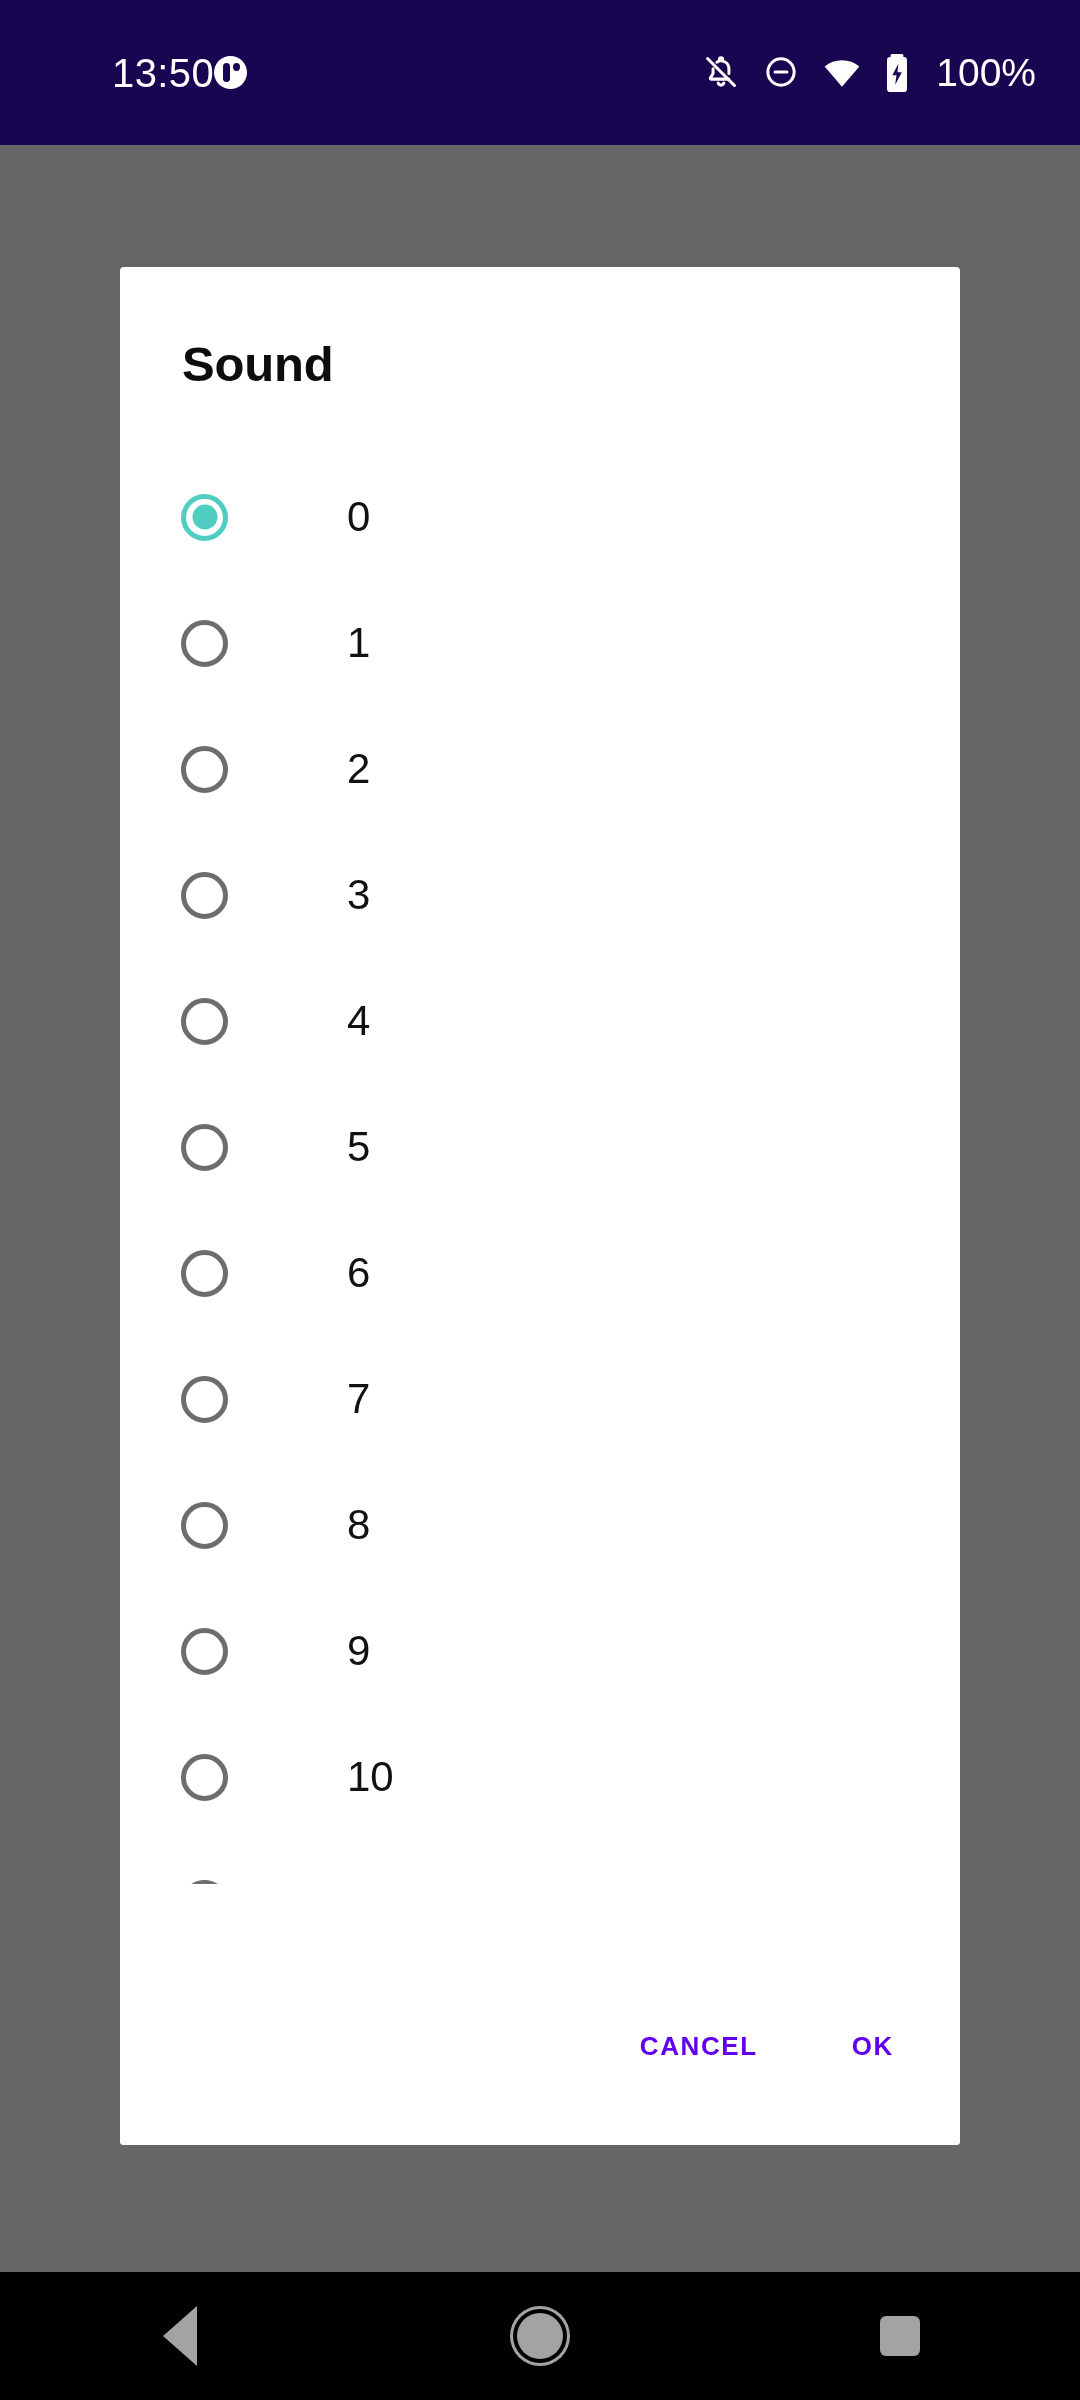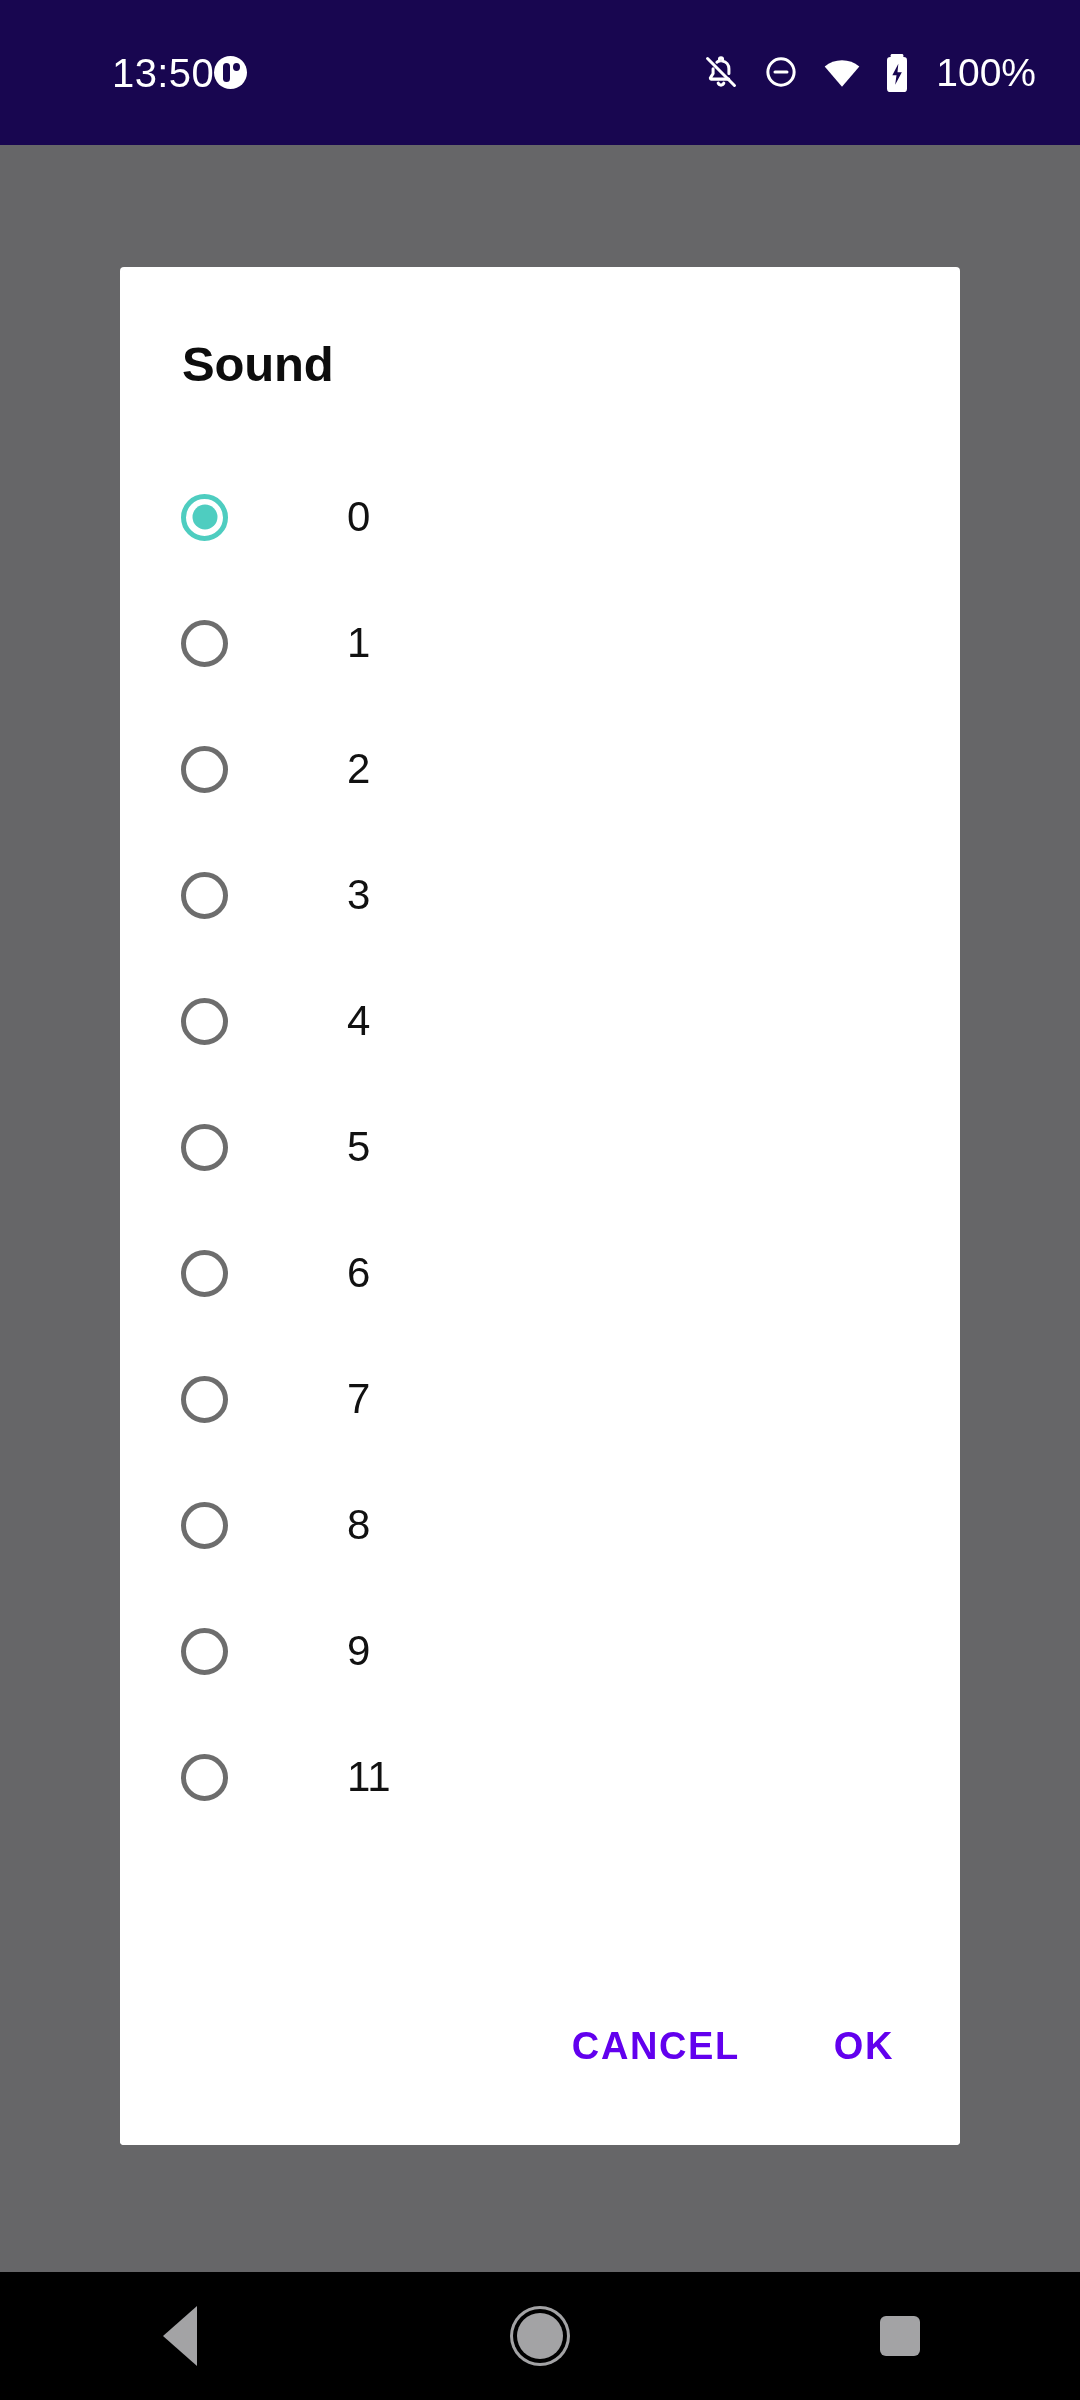--- a/index.html
+++ b/index.html
@@ -182,21 +182,21 @@
     box-sizing: border-box;
     padding-right: 40px;
     gap: 42px;
     background: #ffffff;
   }
   .dlg-btn {
     background: transparent;
     border: 0;
     color: #6200ee;
     font-family: "Liberation Sans", sans-serif;
-    font-size: 38px;
+    font-size: 26px;
     font-weight: bold;
     letter-spacing: 1.6px;
     padding: 18px 26px;
     cursor: pointer;
     line-height: 1;
   }
 
   
   .nav-bar {
     position: absolute;
@@ -320,20 +320,24 @@
         <div class="option-row">
           <span class="radio"></span>
           <span class="option-label">8</span>
         </div>
         <div class="option-row">
           <span class="radio"></span>
           <span class="option-label">9</span>
         </div>
         <div class="option-row">
           <span class="radio"></span>
+          <span class="option-label">10</span>
+        </div>
+        <div class="option-row">
+          <span class="radio"></span>
           <span class="option-label">11</span>
         </div>
       </div>
 
     <div class="dialog-buttons">
       <button class="dlg-btn">CANCEL</button>
       <button class="dlg-btn">OK</button>
     </div>
   </div>
 

